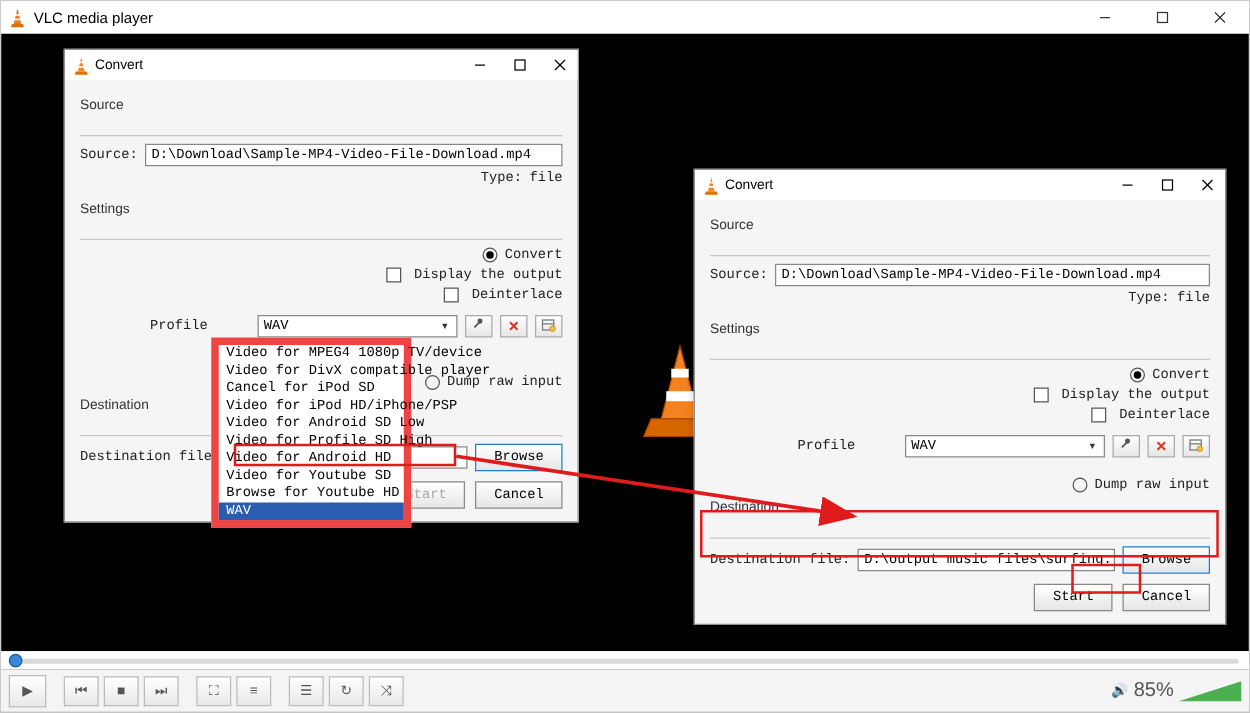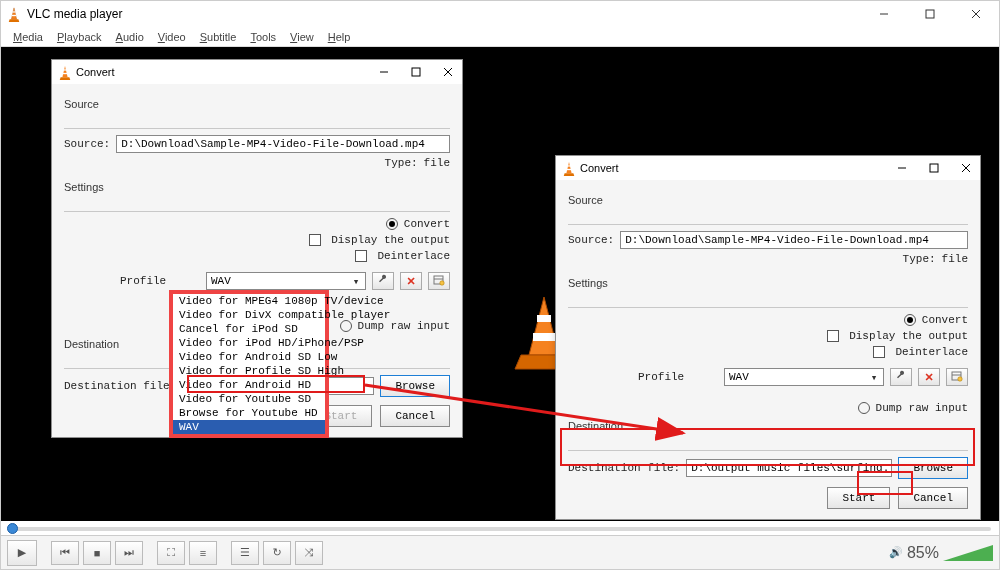--- a/index.html
+++ b/index.html
@@ -37,21 +37,21 @@
   .text-input { flex:1; height: 18px; border:1px solid #888; background:#fff; padding:0 4px; font-family:"Courier New",monospace; font-size:11px;}
   .radio { width:12px;height:12px;border:1px solid #555;border-radius:50%;display:inline-flex;align-items:center;justify-content:center;}
   .radio.checked::after{content:"";width:6px;height:6px;background:#000;border-radius:50%;}
   .checkbox { width:12px;height:12px;border:1px solid #555;background:#fff;margin-right:4px;}
   .indent { margin-left: 9px; }
   .select { width:160px; height:18px; border:1px solid #888; background:#fff; display:flex; align-items:center; padding:0 4px; font-family:"Courier New",monospace; font-size:11px; position:relative;}
   .select .chev { position:absolute; right:2px; top:1px; width:14px; height:14px; display:flex; align-items:center; justify-content:center; color:#333;}
   .icon-btn { width:22px; height:18px; border:1px solid #aaa; background:linear-gradient(#fff,#e6e6e6); display:flex;align-items:center;justify-content:center;font-size:11px;}
   .dlg-btn { height:22px; padding:0 14px; border:1px solid #888; background:linear-gradient(#fff,#e6e6e6); font-family:"Courier New",monospace; font-size:11px;}
   .dlg-actions { display:flex; justify-content:flex-end; gap:8px; margin-top:8px;}
-  .dropdown-list { position:absolute; border:4px solid #ef4444; background:#fff; font-family:"Courier New",monospace; font-size:11px; }
+  .dropdown-list { position:absolute; border:6px solid #ef4444; background:#fff; font-family:"Courier New",monospace; font-size:11px; }
   .dropdown-list div { padding:1px 6px; white-space:nowrap;}
   .dropdown-list div.selected { background:#2a5db0; color:#fff; }
   .red-box { position:absolute; border:2px solid #e01b1b; pointer-events:none;}
   .arrow-svg { position:absolute; pointer-events:none;}
   .cone { position:absolute; left:510px; top:246px; width:66px; height:80px;}
   .vlc-ico { width:14px; height:14px; display:inline-block;}
 </style>
 </head>
 <body>
 
@@ -76,30 +76,20 @@
         <svg viewBox="0 0 10 10">
           <rect x="1" y="1" width="8" height="8" fill="none" stroke="#333" stroke-width="1"></rect>
         </svg>
       </div>
     <div class="win-btn">
         <svg viewBox="0 0 10 10">
           <line x1="1" y1="1" x2="9" y2="9" stroke="#333"></line>
           <line x1="9" y1="1" x2="1" y2="9" stroke="#333"></line>
         </svg>
       </div>
-  </div>
-  <div class="menubar">
-    <span>Media</span>
-    <span>Playback</span>
-    <span>Audio</span>
-    <span>Video</span>
-    <span>Subtitle</span>
-    <span>Tools</span>
-    <span>View</span>
-    <span>Help</span>
   </div>
 
   <div class="stage">
 
     <div class="cone">
       <svg viewBox="0 0 66 80">
           <polygon points="33,4 48,62 18,62" fill="#f58220" stroke="#aa4a00" stroke-width="1"></polygon>
           <rect x="26" y="22" width="14" height="7" fill="#fff"></rect>
           <rect x="22" y="40" width="22" height="8" fill="#fff"></rect>
           <path d="M10 62 L56 62 L62 76 L4 76 Z" fill="#d56600" stroke="#aa4a00"></path>

